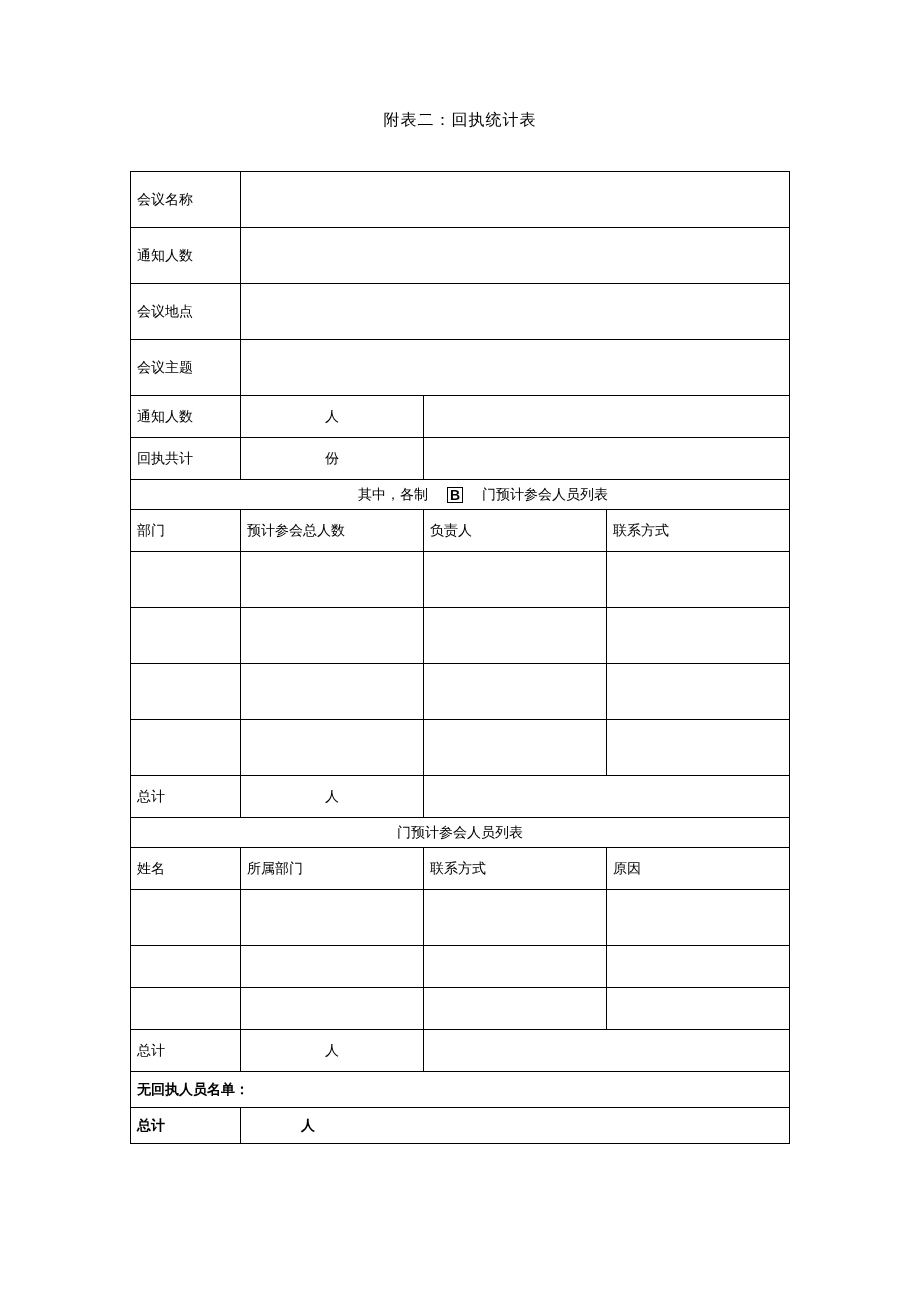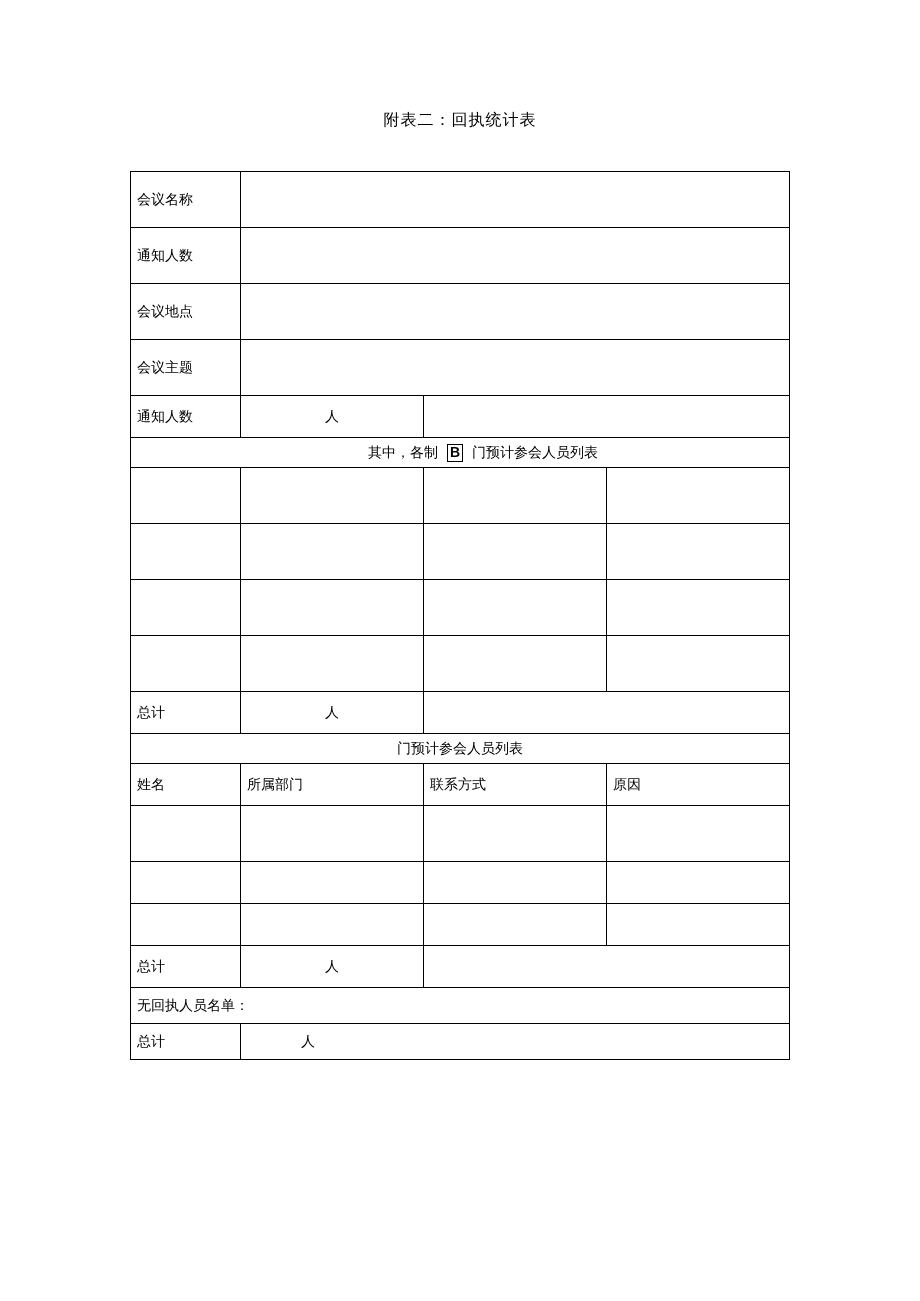--- a/index.html
+++ b/index.html
@@ -36,30 +36,32 @@
       font-size: 14px;
       height: 42px;
       vertical-align: middle;
     }
     .tall {
       height: 56px;
       font-family: Liberation Mono, monospace;
     }
     .short {
       height: 36px;
+      font-weight: bold;
     }
     .section-header {
       text-align: center;
       padding: 4px 0;
       height: 30px;
     }
     .section-header-inner {
       display: inline-flex;
+      align-items: center;
       justify-content: center;
-      gap: 8px;
+      gap: 18px;
       margin-left: 46px;
     }
     .boxed-char {
       border: 1px solid #000;
       font-family: Arial, sans-serif;
       font-weight: bold;
       padding: 0 2px;
       margin: 0 1px;
       font-size: 14px;
       line-height: 1;
@@ -103,31 +105,45 @@
         <td class="tall" colspan="3"></td>
       </tr>
       <tr>
         <td>通知人数</td>
         <td class="unit-cell">
           <span></span>
           <span>人</span>
         </td>
         <td colspan="2"></td>
       </tr>
+      <tr>
+        <td>回执共计</td>
+        <td class="unit-cell">
+          <span></span>
+          <span>份</span>
+        </td>
+        <td colspan="2"></td>
+      </tr>
 
       <tr>
         <td colspan="4" class="section-header">
           <span class="section-header-inner">
             <span>其中，各制</span>
             <span class="boxed-char">B</span>
             <span>门预计参会人员列表</span>
           </span>
         </td>
       </tr>
       <tr>
+        <td>部门</td>
+        <td>预计参会总人数</td>
+        <td>负责人</td>
+        <td>联系方式</td>
+      </tr>
+      <tr>
         <td class="tall"></td>
         <td class="tall"></td>
         <td class="tall"></td>
         <td class="tall"></td>
       </tr>
       <tr>
         <td class="tall"></td>
         <td class="tall"></td>
         <td class="tall"></td>
         <td class="tall"></td>

